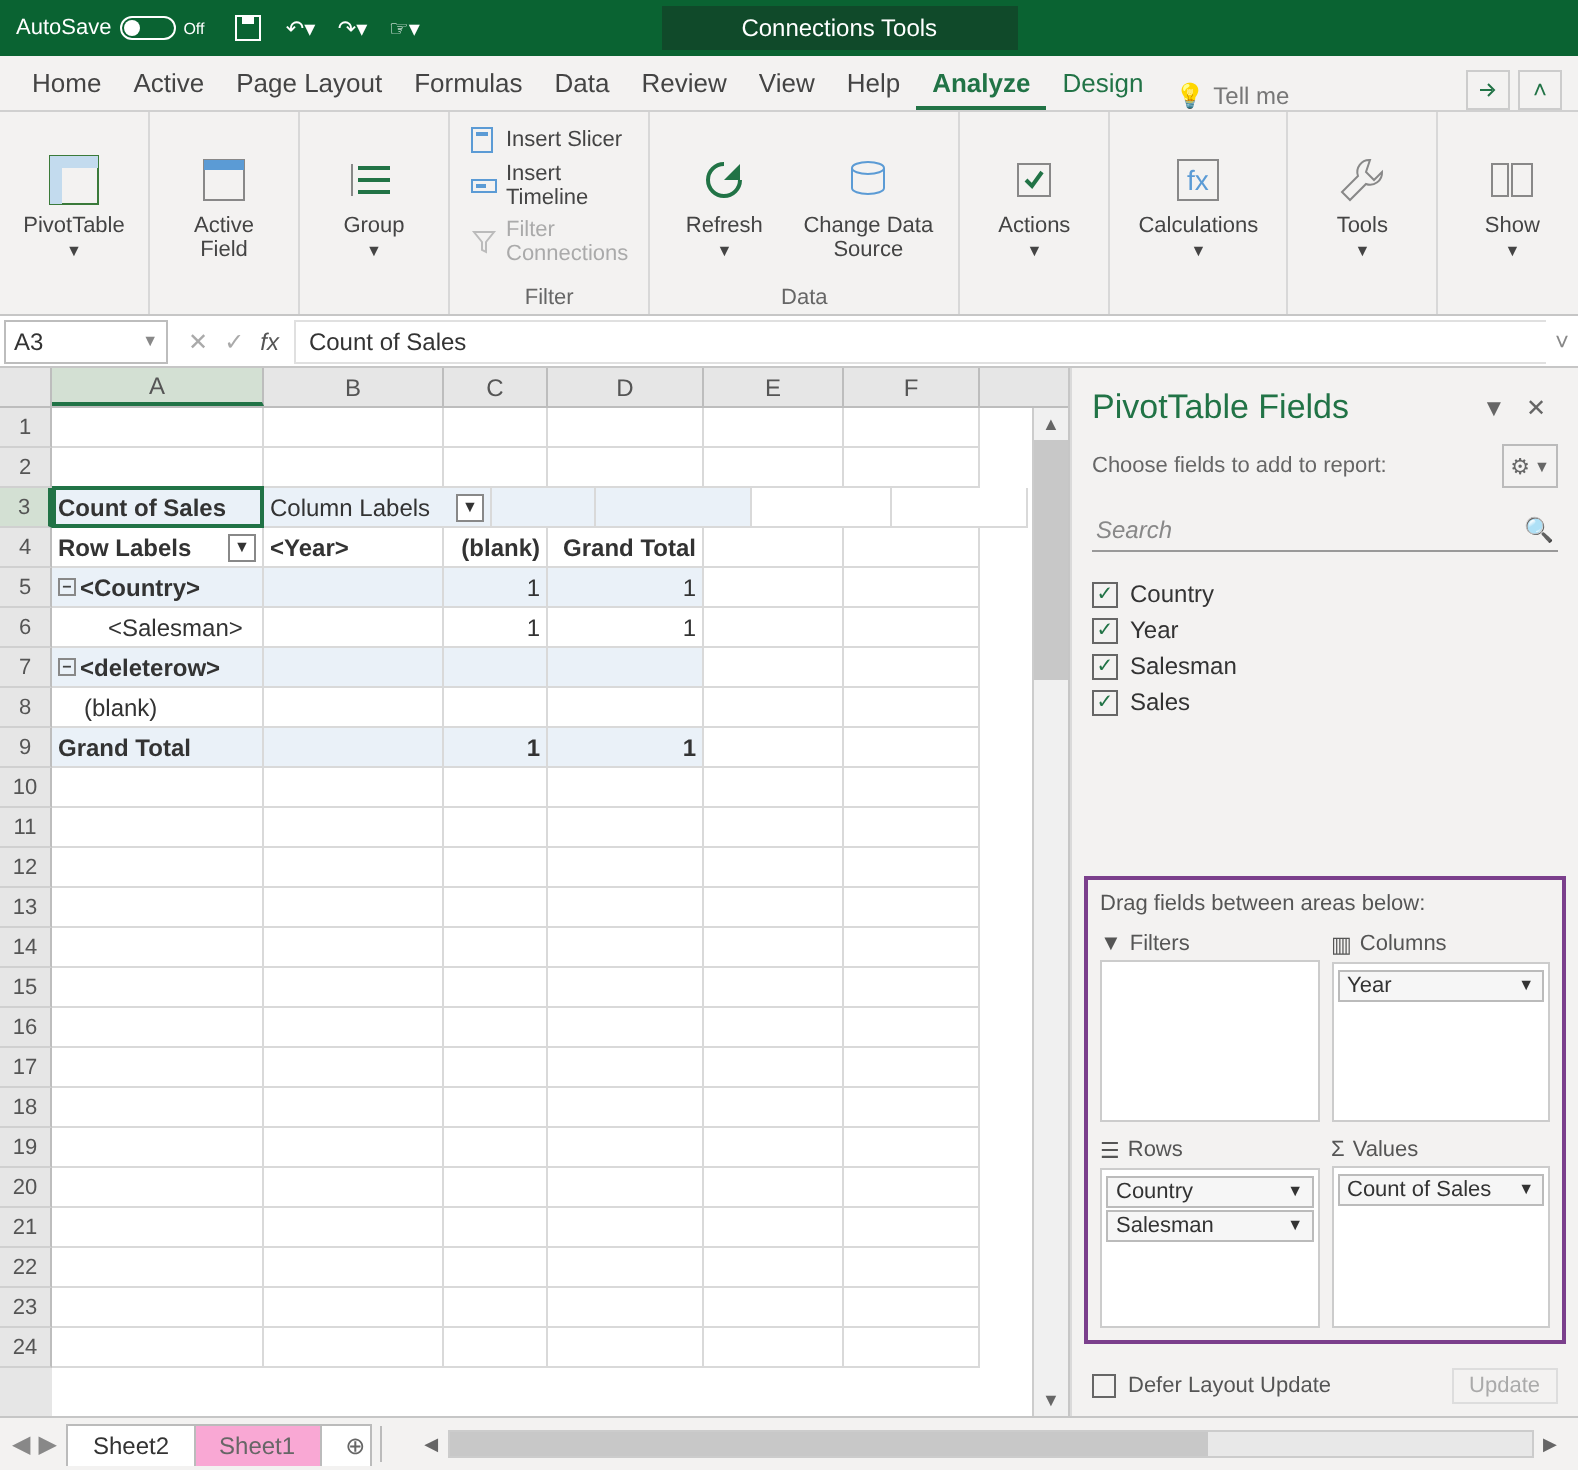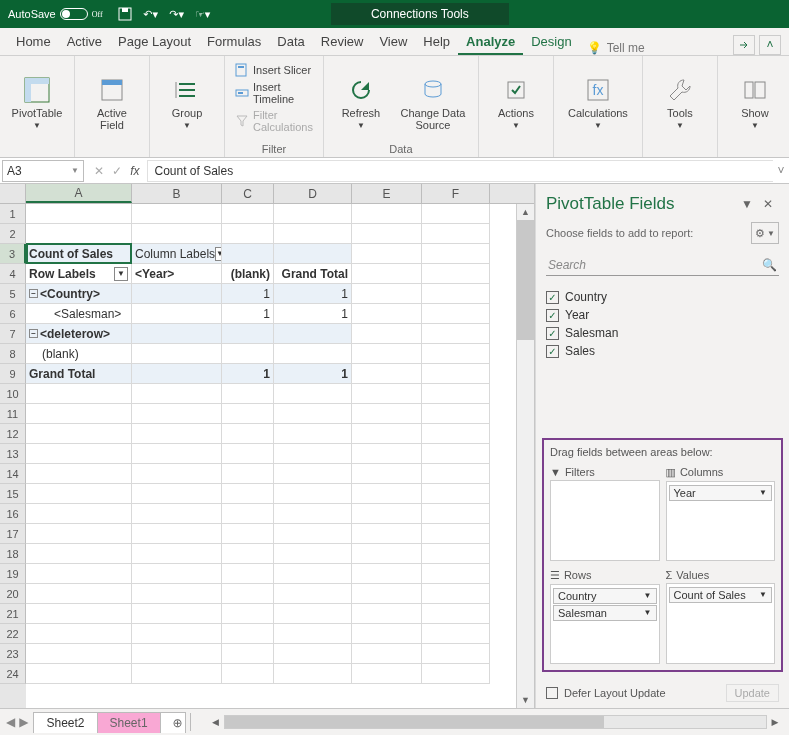--- a/index.html
+++ b/index.html
@@ -111,21 +111,21 @@
 
 svg{display:block;}
 </style>
 </head>
 <body>
 
 <div class="titlebar">
   <div class="autosave">
     <span>AutoSave</span>
     <span class="autosave-toggle"></span>
-    <span style="font-size:8px;font-family:Liberation Serif, serif;">Off</span>
+    <span style="font-size:8px;">Off</span>
   </div>
   <div class="qat">
     <span class="ic">
         <svg width="14" height="14" viewBox="0 0 14 14">
           <rect x="1" y="1" width="12" height="12" fill="none" stroke="#fff"></rect>
           <rect x="4" y="1" width="6" height="4" fill="#fff"></rect>
         </svg>
       </span>
     <span class="ic">↶▾</span>
     <span class="ic">↷▾</span>
@@ -229,21 +229,21 @@
               </svg>
             </span>
             <span>Insert Timeline</span>
           </div>
         <div class="smallbtn disabled">
             <span>
               <svg width="14" height="14" viewBox="0 0 14 14">
                 <path d="M2 2h10l-4 5v5l-2-1V7z" fill="none" stroke="#bbb"></path>
               </svg>
             </span>
-            <span>Filter Calculations</span>
+            <span>Filter Connections</span>
           </div>
       </div>
     </div>
     <div class="group-label">Filter</div>
   </div>
   <div class="group">
     <div class="group-body">
       <div class="bigbtn">
         <span class="bigic">
             <svg width="28" height="28" viewBox="0 0 28 28">
@@ -399,21 +399,21 @@
             <div class="cell" style="width: 90px;"></div>
             <div class="cell" style="width: 52px;"></div>
             <div class="cell" style="width: 78px;"></div>
             <div class="cell" style="width: 70px;"></div>
             <div class="cell" style="width: 68px;"></div>
           </div>
           <div class="row">
             <div class="cell band bold" style="width: 106px;">
               <span>Count of Sales</span>
             </div>
-            <div class="cell band" style="width: 90px;">
+            <div class="cell band" style="width: 114px;">
               <span>Column Labels</span>
               <span class="filterbtn">▼</span>
             </div>
             <div class="cell band" style="width: 52px;"></div>
             <div class="cell band" style="width: 78px;"></div>
             <div class="cell" style="width: 70px;"></div>
             <div class="cell" style="width: 68px;"></div>
           </div>
           <div class="row">
             <div class="cell bold" style="width: 106px;">

